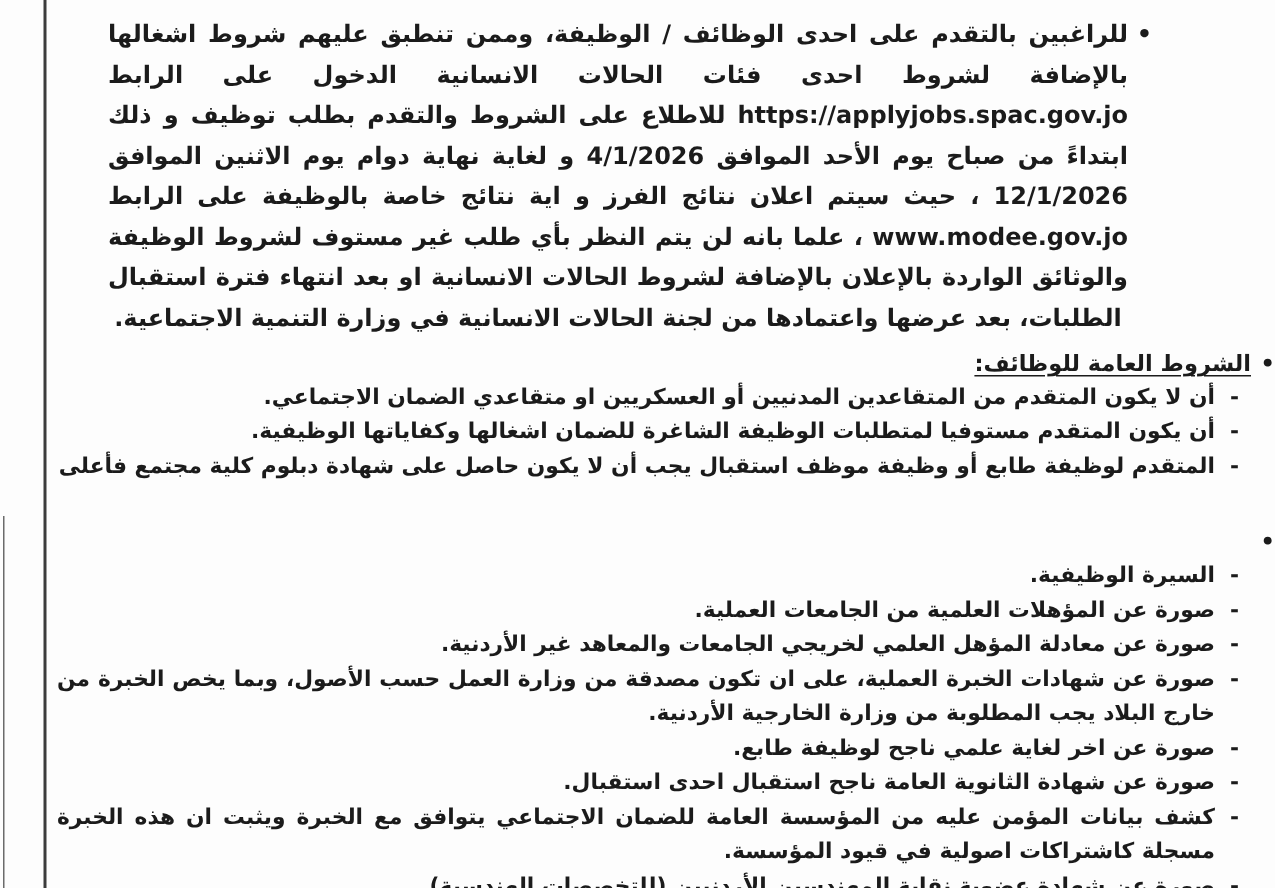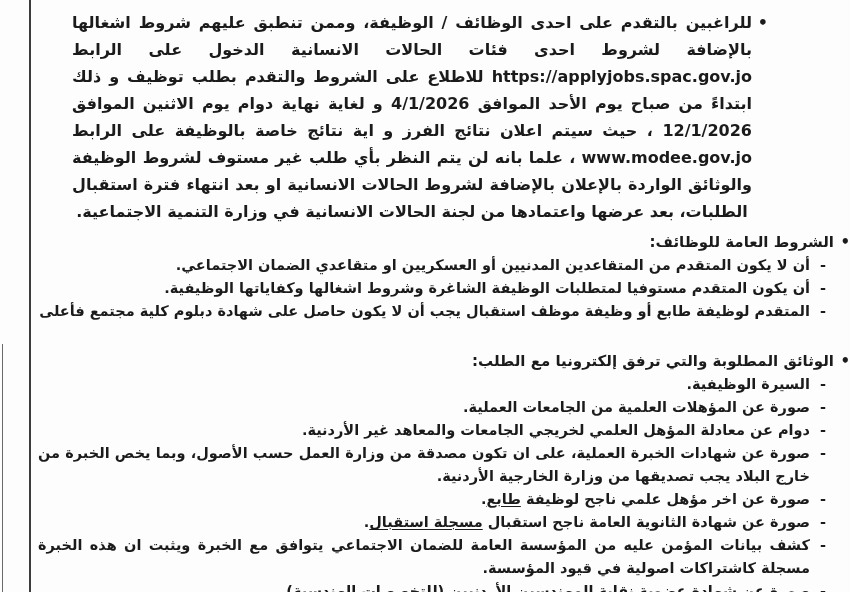--- a/index.html
+++ b/index.html
@@ -49,41 +49,42 @@
     text-align-last: center;
     margin-left: 28px;
   }
   .section-header {
     font-size: 15px;
     line-height: 23px;
     font-weight: 700;
     margin-left: 6px;
   }
   .section-header .title {
+    text-decoration: underline;
     text-underline-offset: 3px;
   }
   .sec1 { margin-top: 6px; }
   .sec2 { margin-top: 27px; }
   .item {
     display: flex;
     align-items: flex-start;
     margin-right: 24px;
     font-size: 14.5px;
     line-height: 23px;
     font-weight: 700;
   }
   .item .dash {
     flex: 0 0 16px;
     text-align: right;
   }
   .item .item-text {
     flex: 1;
     text-align: justify;
   }
-  .u { text-decoration: underline; text-underline-offset: 2px; }
+  .u { text-underline-offset: 2px; }
 </style>
 </head>
 <body>
 
 <div class="page">
   <div class="vline-main"></div>
   <div class="vline-outer"></div>
 
   <div class="content">
 
@@ -96,56 +97,55 @@
       <div class="section-header row">
         <span class="bullet">•</span>
         <span class="title">الشروط العامة للوظائف:</span>
       </div>
       <div class="item">
         <span class="dash">-</span>
         <div class="item-text"><span>أن لا يكون المتقدم من المتقاعدين المدنيين أو العسكريين او متقاعدي الضمان الاجتماعي.</span></div>
       </div>
       <div class="item">
         <span class="dash">-</span>
-        <div class="item-text"><span>أن يكون المتقدم مستوفيا لمتطلبات الوظيفة الشاغرة وشروط اشغالها وكفاياتها الوظيفية.</span></div>
+        <div class="item-text"><span>أن يكون المتقدم مستوفيا لمتطلبات الوظيفة الشاغرة للضمان اشغالها وكفاياتها الوظيفية.</span></div>
       </div>
       <div class="item">
         <span class="dash">-</span>
         <div class="item-text"><span>المتقدم لوظيفة طابع أو وظيفة موظف استقبال يجب أن لا يكون حاصل على شهادة دبلوم كلية مجتمع فأعلى</span></div>
       </div>
     </div>
 
     <div class="sec2">
       <div class="section-header row">
         <span class="bullet">•</span>
-        <span class="title">الوثائق المطلوبة والتي ترفق إلكترونيا مع الطلب:</span>
       </div>
       <div class="item">
         <span class="dash">-</span>
         <div class="item-text"><span>السيرة الوظيفية.</span></div>
       </div>
       <div class="item">
         <span class="dash">-</span>
         <div class="item-text"><span>صورة عن المؤهلات العلمية من الجامعات العملية.</span></div>
       </div>
       <div class="item">
         <span class="dash">-</span>
-        <div class="item-text"><span>دوام عن معادلة المؤهل العلمي لخريجي الجامعات والمعاهد غير الأردنية.</span></div>
+        <div class="item-text"><span>صورة عن معادلة المؤهل العلمي لخريجي الجامعات والمعاهد غير الأردنية.</span></div>
       </div>
       <div class="item">
         <span class="dash">-</span>
-        <div class="item-text"><span>صورة عن شهادات الخبرة العملية، على ان تكون مصدقة من وزارة العمل حسب الأصول، وبما يخص الخبرة من خارج البلاد يجب تصديقها من وزارة الخارجية الأردنية.</span></div>
+        <div class="item-text"><span>صورة عن شهادات الخبرة العملية، على ان تكون مصدقة من وزارة العمل حسب الأصول، وبما يخص الخبرة من خارج البلاد يجب المطلوبة من وزارة الخارجية الأردنية.</span></div>
       </div>
       <div class="item">
         <span class="dash">-</span>
-        <div class="item-text"><span>صورة عن اخر مؤهل علمي ناجح لوظيفة </span><span class="u">طابع</span><span>.</span></div>
+        <div class="item-text"><span>صورة عن اخر لغاية علمي ناجح لوظيفة </span><span class="u">طابع</span><span>.</span></div>
       </div>
       <div class="item">
         <span class="dash">-</span>
-        <div class="item-text"><span>صورة عن شهادة الثانوية العامة ناجح استقبال </span><span class="u">مسجلة استقبال</span><span>.</span></div>
+        <div class="item-text"><span>صورة عن شهادة الثانوية العامة ناجح استقبال </span><span class="u">احدى استقبال</span><span>.</span></div>
       </div>
       <div class="item">
         <span class="dash">-</span>
         <div class="item-text"><span>كشف بيانات المؤمن عليه من المؤسسة العامة للضمان الاجتماعي يتوافق مع الخبرة ويثبت ان هذه الخبرة مسجلة كاشتراكات اصولية في قيود المؤسسة.</span></div>
       </div>
       <div class="item">
         <span class="dash">-</span>
         <div class="item-text"><span>صورة عن شهادة عضوية نقابة المهندسين الأردنيين (للتخصصات الهندسية).</span></div>
       </div>
 

